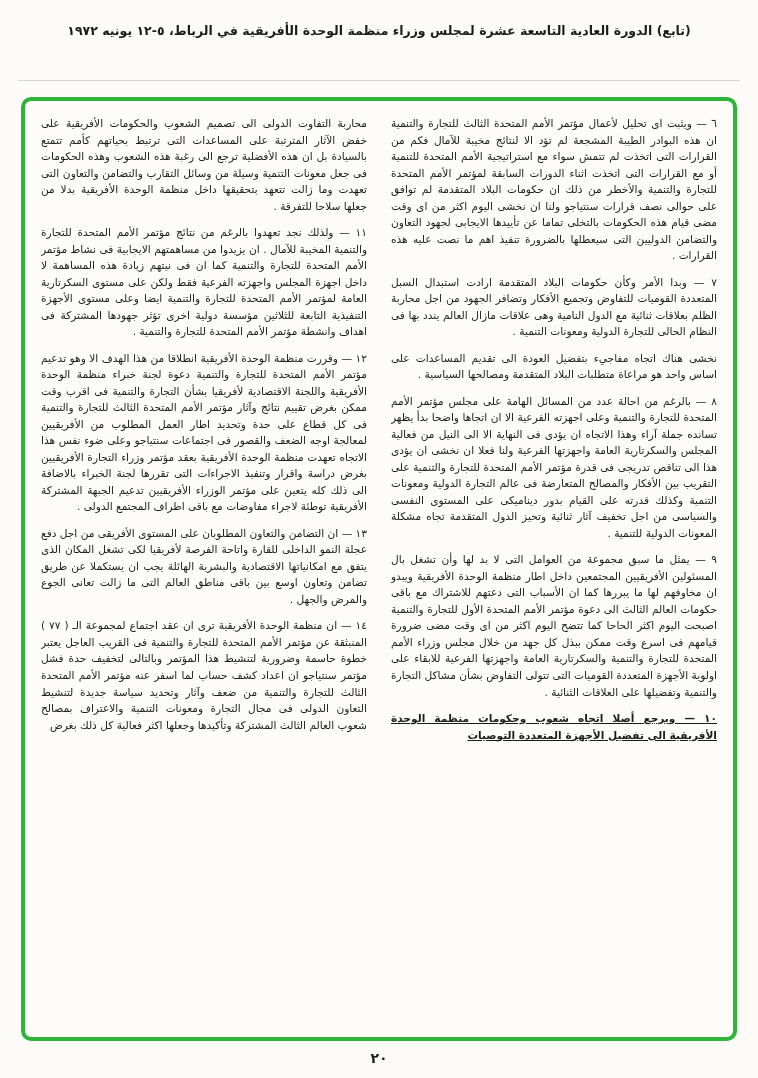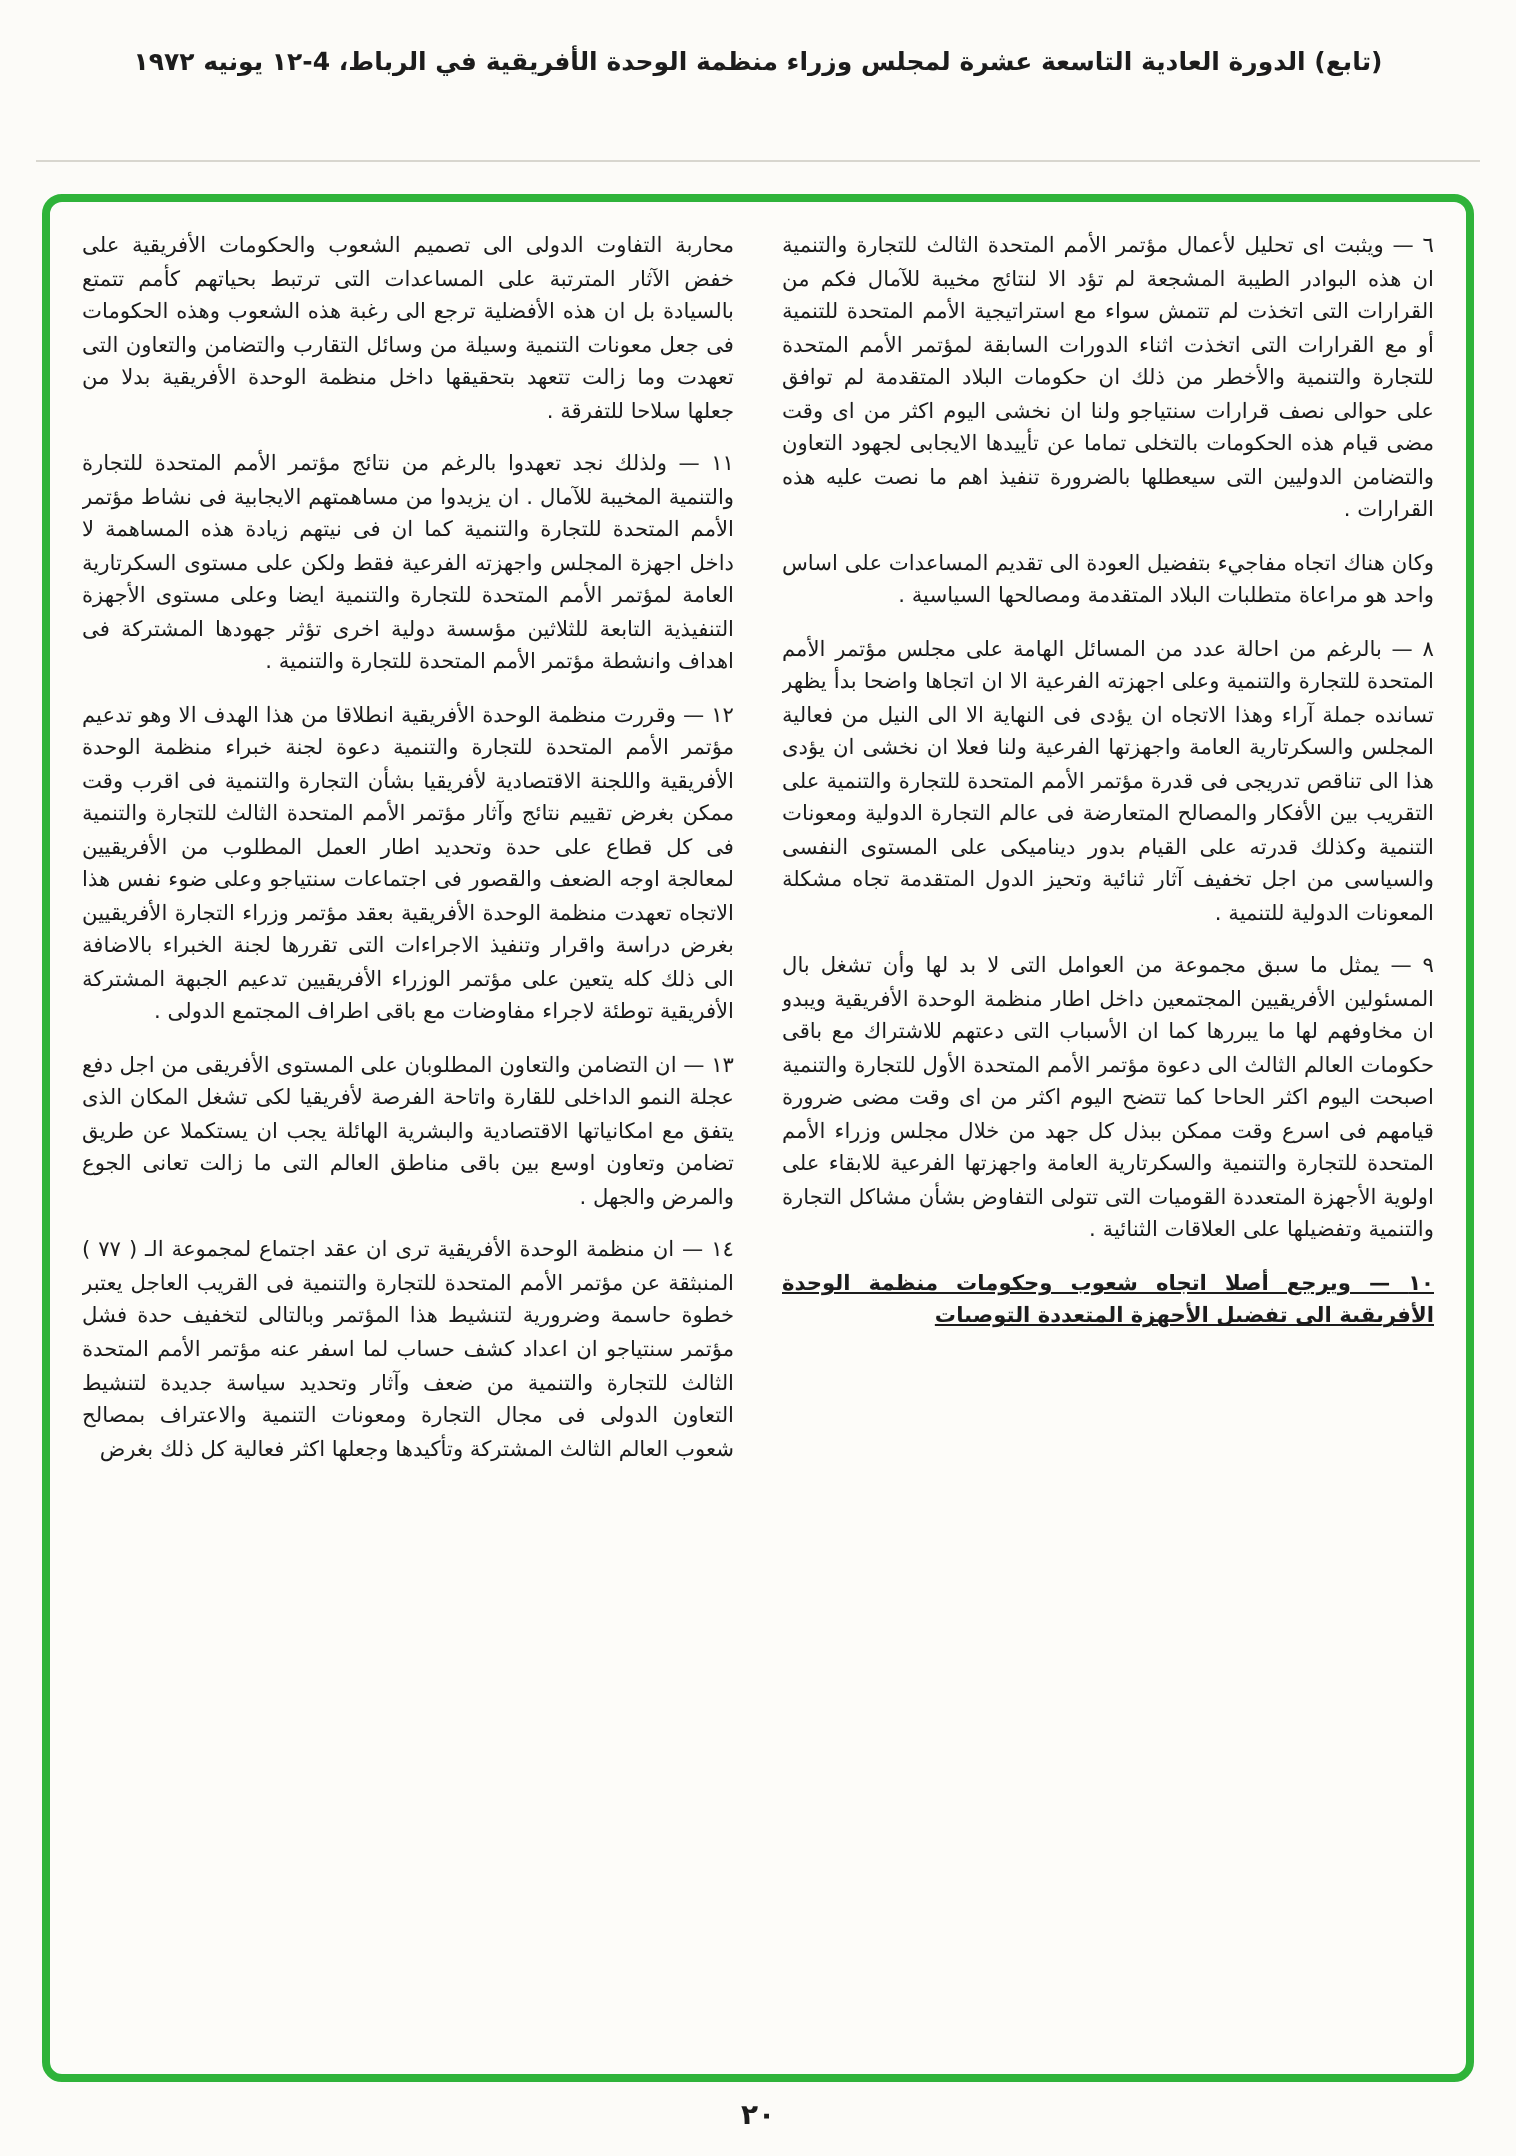--- a/index.html
+++ b/index.html
@@ -93,30 +93,31 @@
     font-size: 14px;
     font-weight: bold;
   }
 </style>
 </head>
 <body>
 
 <div class="page">
 
   <div class="header">
-    <div class="title">(تابع) الدورة العادية التاسعة عشرة لمجلس وزراء منظمة الوحدة الأفريقية في الرباط، 4-١٢ يونيه ١٩٧٢</div>
+    <div class="title">(تابع) الدورة العادية التاسعة عشرة لمجلس وزراء منظمة الوحدة الأفريقية في الرباط، ٥-١٢ يونيه ١٩٧٢</div>
   </div>
   <div class="header-rule"></div>
 
   <div class="frame">
     <div class="columns">
 
       <div class="col">
         <p>٦ — ويثبت اى تحليل لأعمال مؤتمر الأمم المتحدة الثالث للتجارة والتنمية ان هذه البوادر الطيبة المشجعة لم تؤد الا لنتائج مخيبة للآمال فكم من القرارات التى اتخذت لم تتمش سواء مع استراتيجية الأمم المتحدة للتنمية أو مع القرارات التى اتخذت اثناء الدورات السابقة لمؤتمر الأمم المتحدة للتجارة والتنمية والأخطر من ذلك ان حكومات البلاد المتقدمة لم توافق على حوالى نصف قرارات سنتياجو ولنا ان نخشى اليوم اكثر من اى وقت مضى قيام هذه الحكومات بالتخلى تماما عن تأييدها الايجابى لجهود التعاون والتضامن الدوليين التى سيعطلها بالضرورة تنفيذ اهم ما نصت عليه هذه القرارات .</p>
-        <p>وكان هناك اتجاه مفاجيء بتفضيل العودة الى تقديم المساعدات على اساس واحد هو مراعاة متطلبات البلاد المتقدمة ومصالحها السياسية .</p>
+        <p>٧ — وبدا الأمر وكأن حكومات البلاد المتقدمة ارادت استبدال السبل المتعددة القوميات للتفاوض وتجميع الأفكار وتضافر الجهود من اجل محاربة الظلم بعلاقات ثنائية مع الدول النامية وهى علاقات مازال العالم يندد بها فى النظام الحالى للتجارة الدولية ومعونات التنمية .</p>
+        <p>نخشى هناك اتجاه مفاجيء بتفضيل العودة الى تقديم المساعدات على اساس واحد هو مراعاة متطلبات البلاد المتقدمة ومصالحها السياسية .</p>
         <p>٨ — بالرغم من احالة عدد من المسائل الهامة على مجلس مؤتمر الأمم المتحدة للتجارة والتنمية وعلى اجهزته الفرعية الا ان اتجاها واضحا بدأ يظهر تسانده جملة آراء وهذا الاتجاه ان يؤدى فى النهاية الا الى النيل من فعالية المجلس والسكرتارية العامة واجهزتها الفرعية ولنا فعلا ان نخشى ان يؤدى هذا الى تناقص تدريجى فى قدرة مؤتمر الأمم المتحدة للتجارة والتنمية على التقريب بين الأفكار والمصالح المتعارضة فى عالم التجارة الدولية ومعونات التنمية وكذلك قدرته على القيام بدور ديناميكى على المستوى النفسى والسياسى من اجل تخفيف آثار ثنائية وتحيز الدول المتقدمة تجاه مشكلة المعونات الدولية للتنمية .</p>
         <p>٩ — يمثل ما سبق مجموعة من العوامل التى لا بد لها وأن تشغل بال المسئولين الأفريقيين المجتمعين داخل اطار منظمة الوحدة الأفريقية ويبدو ان مخاوفهم لها ما يبررها كما ان الأسباب التى دعتهم للاشتراك مع باقى حكومات العالم الثالث الى دعوة مؤتمر الأمم المتحدة الأول للتجارة والتنمية اصبحت اليوم اكثر الحاحا كما تتضح اليوم اكثر من اى وقت مضى ضرورة قيامهم فى اسرع وقت ممكن ببذل كل جهد من خلال مجلس وزراء الأمم المتحدة للتجارة والتنمية والسكرتارية العامة واجهزتها الفرعية للابقاء على اولوية الأجهزة المتعددة القوميات التى تتولى التفاوض بشأن مشاكل التجارة والتنمية وتفضيلها على العلاقات الثنائية .</p>
         <p class="bold">١٠ — ويرجع أصلا اتجاه شعوب وحكومات منظمة الوحدة الأفريقية الى تفضيل الأجهزة المتعددة التوصيات</p>
       </div>
 
       <div class="col">
         <p>محاربة التفاوت الدولى الى تصميم الشعوب والحكومات الأفريقية على خفض الآثار المترتبة على المساعدات التى ترتبط بحياتهم كأمم تتمتع بالسيادة بل ان هذه الأفضلية ترجع الى رغبة هذه الشعوب وهذه الحكومات فى جعل معونات التنمية وسيلة من وسائل التقارب والتضامن والتعاون التى تعهدت وما زالت تتعهد بتحقيقها داخل منظمة الوحدة الأفريقية بدلا من جعلها سلاحا للتفرقة .</p>
         <p>١١ — ولذلك نجد تعهدوا بالرغم من نتائج مؤتمر الأمم المتحدة للتجارة والتنمية المخيبة للآمال . ان يزيدوا من مساهمتهم الايجابية فى نشاط مؤتمر الأمم المتحدة للتجارة والتنمية كما ان فى نيتهم زيادة هذه المساهمة لا داخل اجهزة المجلس واجهزته الفرعية فقط ولكن على مستوى السكرتارية العامة لمؤتمر الأمم المتحدة للتجارة والتنمية ايضا وعلى مستوى الأجهزة التنفيذية التابعة للثلاثين مؤسسة دولية اخرى تؤثر جهودها المشتركة فى اهداف وانشطة مؤتمر الأمم المتحدة للتجارة والتنمية .</p>
         <p>١٢ — وقررت منظمة الوحدة الأفريقية انطلاقا من هذا الهدف الا وهو تدعيم مؤتمر الأمم المتحدة للتجارة والتنمية دعوة لجنة خبراء منظمة الوحدة الأفريقية واللجنة الاقتصادية لأفريقيا بشأن التجارة والتنمية فى اقرب وقت ممكن بغرض تقييم نتائج وآثار مؤتمر الأمم المتحدة الثالث للتجارة والتنمية فى كل قطاع على حدة وتحديد اطار العمل المطلوب من الأفريقيين لمعالجة اوجه الضعف والقصور فى اجتماعات سنتياجو وعلى ضوء نفس هذا الاتجاه تعهدت منظمة الوحدة الأفريقية بعقد مؤتمر وزراء التجارة الأفريقيين بغرض دراسة واقرار وتنفيذ الاجراءات التى تقررها لجنة الخبراء بالاضافة الى ذلك كله يتعين على مؤتمر الوزراء الأفريقيين تدعيم الجبهة المشتركة الأفريقية توطئة لاجراء مفاوضات مع باقى اطراف المجتمع الدولى .</p>
         <p>١٣ — ان التضامن والتعاون المطلوبان على المستوى الأفريقى من اجل دفع عجلة النمو الداخلى للقارة واتاحة الفرصة لأفريقيا لكى تشغل المكان الذى يتفق مع امكانياتها الاقتصادية والبشرية الهائلة يجب ان يستكملا عن طريق تضامن وتعاون اوسع بين باقى مناطق العالم التى ما زالت تعانى الجوع والمرض والجهل .</p>

